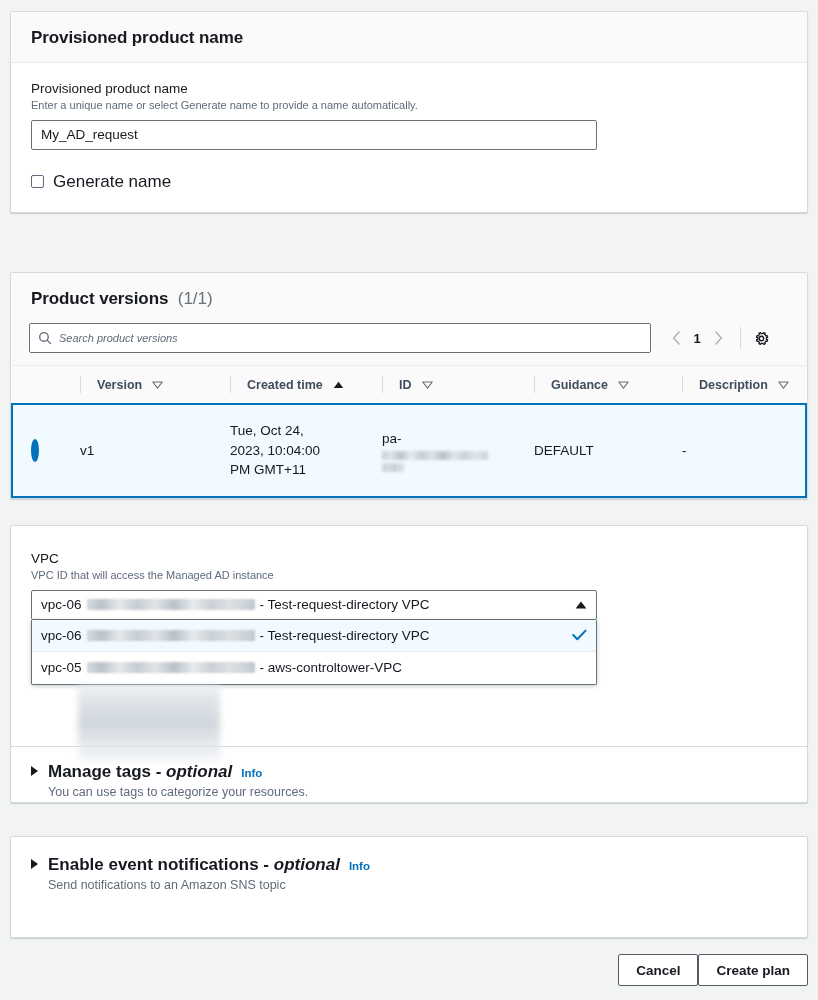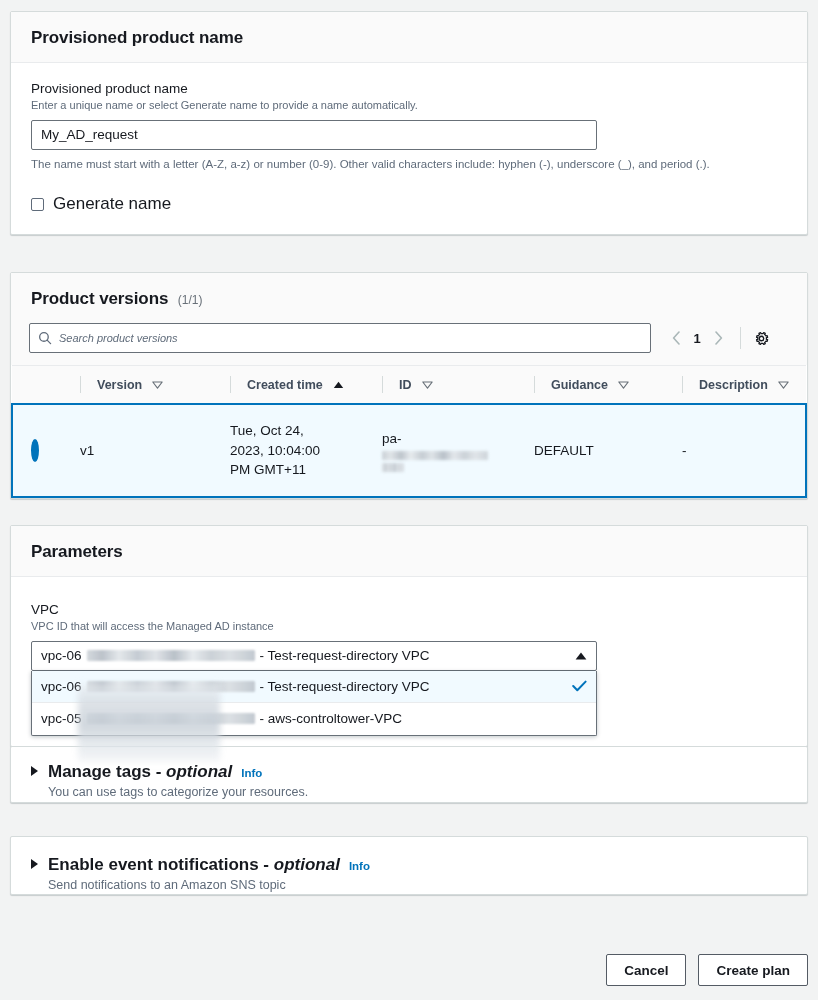--- a/index.html
+++ b/index.html
@@ -29,21 +29,21 @@
   }
   .card-title {
     font-size: 17px;
     font-weight: bold;
     letter-spacing: -.1px;
     color: #16191f;
     margin: 0;
     display: inline;
   }
   .card-title-count {
-    font-size: 12px;
+    font-size: 17px;
     font-weight: normal;
     color: #687078;
     margin-left: 5px;
     display: inline;
     margin-top: 44px;
   }
   .card-body { padding: 18px 20px 20px 20px; }
 
   
   .field-label {
@@ -273,21 +273,21 @@
     font-size: 12.5px;
     color: #5f6b7a;
     padding: 3px 20px 17px 37px;
     margin: 0;
   }
 
   
   .footer-bar {
     position: absolute;
     right: 10px; top: 954px;
-    display: flex; gap: 12px;
+    display: flex; 
   }
   .btn {
     height: 32px;
     border-radius: 2px;
     font-family: "Liberation Sans", sans-serif;
     font-size: 13.5px;
     font-weight: bold;
     display: flex; align-items: center; justify-content: center;
     padding: 0 17px;
     cursor: pointer;
@@ -309,21 +309,20 @@
 <div class="page">
 
   <div class="card" style="top:11px;">
     <div class="card-header">
       <h2 class="card-title">Provisioned product name</h2>
     </div>
     <div class="card-body">
       <p class="field-label">Provisioned product name</p>
       <p class="field-desc">Enter a unique name or select Generate name to provide a name automatically.</p>
       <input class="text-input" type="text" value="My_AD_request" style="">
-      <p class="field-hint">The name must start with a letter (A-Z, a-z) or number (0-9). Other valid characters include: hyphen (-), underscore (_), and period (.).</p>
       <div class="checkbox-row">
         <span class="cb-box"></span>
         <span class="cb-label">Generate name</span>
       </div>
     </div>
   </div>
 
   <div class="card" style="top:272px;">
     <div class="card-header" style="padding-bottom:0;border-bottom:none;background:#fafafa;">
       <h2 class="card-title">Product versions</h2>
@@ -427,23 +426,20 @@
             <span class="blur-line" style="width:22px;"></span>
           </td>
           <td>DEFAULT</td>
           <td class="last">-</td>
         </tr>
       </tbody>
     </table>
   </div>
 
   <div class="card" style="top:525px;height:222px;">
-    <div class="card-header">
-      <h2 class="card-title">Parameters</h2>
-    </div>
     <div class="card-body" style="padding-top:25px;">
       <p class="field-label">VPC</p>
       <p class="field-desc">VPC ID that will access the Managed AD instance</p>
 
       <div class="select-wrap">
         <div class="select-trigger">
           <span class="sel-token">
             <span>vpc-06</span>
             <span class="blur-inline" style="width:168px;"></span>
             <span>- Test-request-directory VPC</span>
@@ -476,21 +472,21 @@
 
   <div class="card" style="top:746px;height:57px;">
     <div class="collapse-head">
       <span class="tri-right"></span>
       <span class="collapse-title"><span>Manage tags - </span><em>optional</em></span>
       <a class="info-link" href="#">Info</a>
     </div>
     <p class="collapse-desc">You can use tags to categorize your resources.</p>
   </div>
 
-  <div class="card" style="top:836px;height:59px;">
+  <div class="card" style="top:836px;height:102px;">
     <div class="collapse-head" style="padding-top:18px;">
       <span class="tri-right"></span>
       <span class="collapse-title"><span>Enable event notifications - </span><em>optional</em></span>
       <a class="info-link" href="#">Info</a>
     </div>
     <p class="collapse-desc">Send notifications to an Amazon SNS topic</p>
   </div>
 
   <div class="footer-bar">
     <button class="btn btn-normal">Cancel</button>

